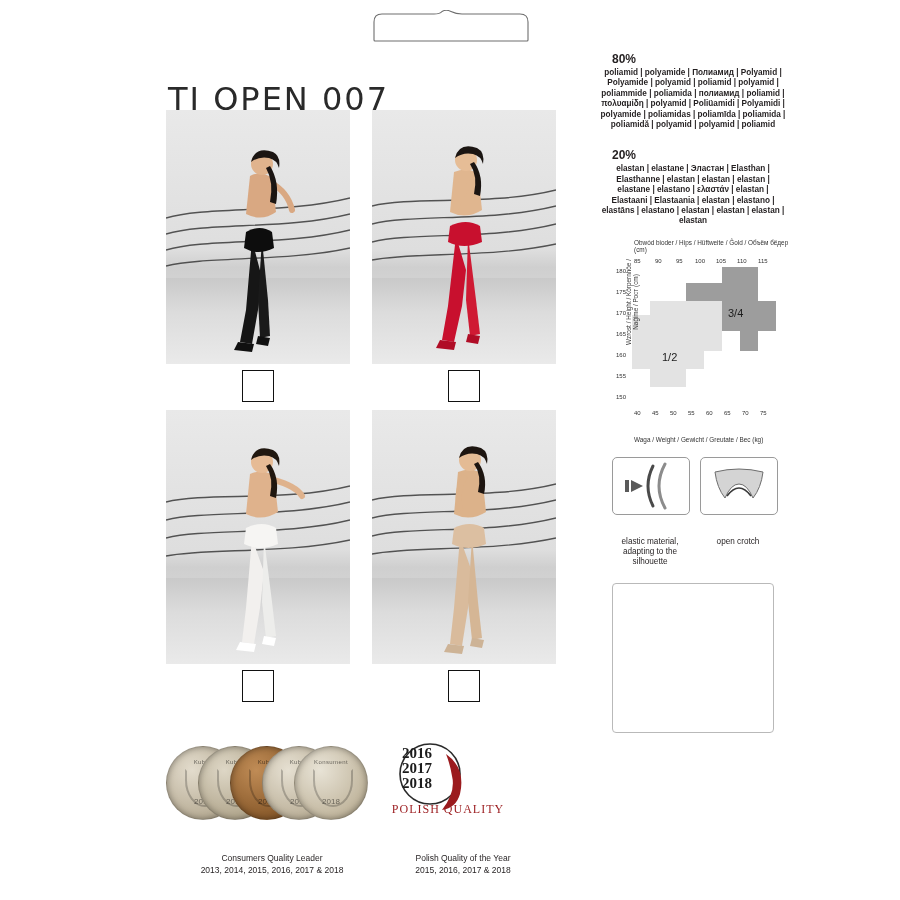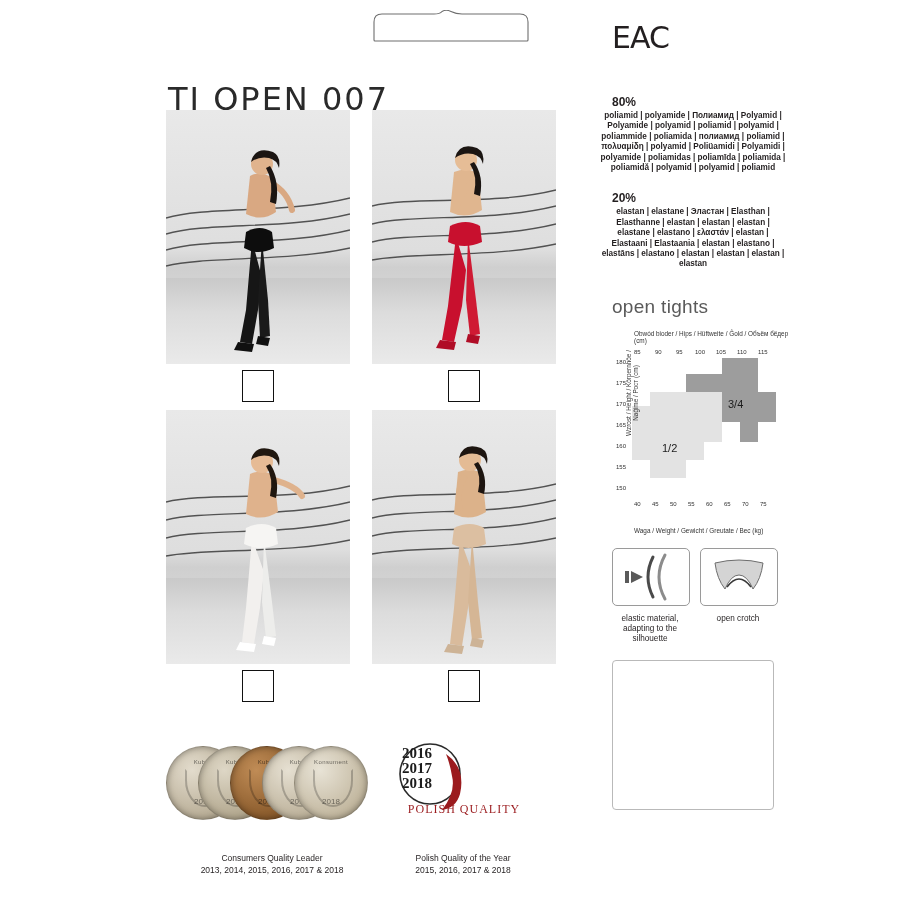--- a/index.html
+++ b/index.html
@@ -156,21 +156,21 @@
     top: 6px;
     font-family: "Liberation Serif", serif;
     font-size: 15px;
     line-height: 15px;
     font-weight: bold;
     color: #1c1c1c;
     text-align: center;
   }
   .pq-text {
     position: absolute;
-    left: 16px;
+    left: 0;
     top: 62px;
     width: 128px;
     text-align: center;
     font-family: "Liberation Serif", serif;
     font-size: 12px;
     letter-spacing: 1px;
     color: #9b1b1e;
     line-height: 14px;
   }
   .caption {
@@ -276,21 +276,21 @@
     border: 1px solid #9a9a9a;
     border-radius: 5px;
     position: relative;
     overflow: hidden;
     background: #fff;
   }
   .feature-cap {
     font-size: 8.2px;
     line-height: 10px;
     text-align: center;
-    margin-top: 8px;
+    margin-top: 22px;
     color: #231f20;
   }
 
   .blank-box {
     margin-top: 16px;
     margin-left: 12px;
     width: 160px;
     height: 148px;
     border: 1px solid #b9b9b9;
     border-radius: 4px;
@@ -494,33 +494,31 @@
         <div class="caption caption-right">
           <div>Polish Quality of the Year</div>
           <div>2015, 2016, 2017 &amp; 2018</div>
         </div>
       </div>
     </div>
   </div>
 
   <div class="right-panel">
 
-    <div class="eac">EAC</div>
 
     <div class="composition">
       <div class="comp-pct">80%</div>
       <div class="comp-body">poliamid | polyamide | Полиамид | Polyamid | Polyamide | polyamid | poliamid | polyamid | poliammide | poliamida | полиамид | poliamid | πολυαμίδη | polyamid | Poliüamidi | Polyamidi | polyamide | poliamidas | poliamīda | poliamida | poliamidă | polyamid | polyamid | poliamid</div>
 
       <div class="comp-block-2">
         <div class="comp-pct">20%</div>
         <div class="comp-body">elastan | elastane | Эластан | Elasthan | Elasthanne | elastan | elastan | elastan | elastane | elastano | ελαστάν | elastan | Elastaani | Elastaania | elastan | elastano | elastāns | elastano | elastan | elastan | elastan | elastan</div>
       </div>
     </div>
 
-    <div class="open-tights">open tights</div>
 
     <div class="size-chart">
       <div class="sc-toplabel">Obwód bioder / Hips / Hüftweite / Ĝold / Объём бёдер (cm)</div>
 
       <svg width="186" height="180" viewBox="0 0 186 180" style="display:block;">
 
         <g font-size="6" fill="#333" font-family="Liberation Sans, sans-serif">
           <text x="22" y="10">85</text>
           <text x="43" y="10">90</text>
           <text x="64" y="10">95</text>

